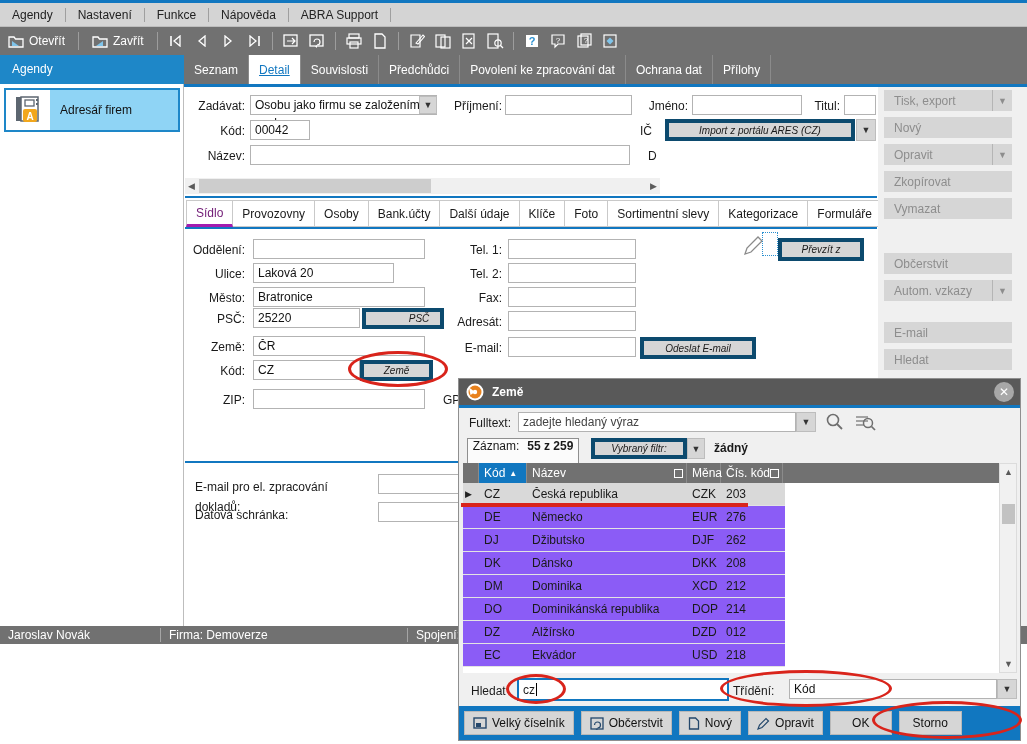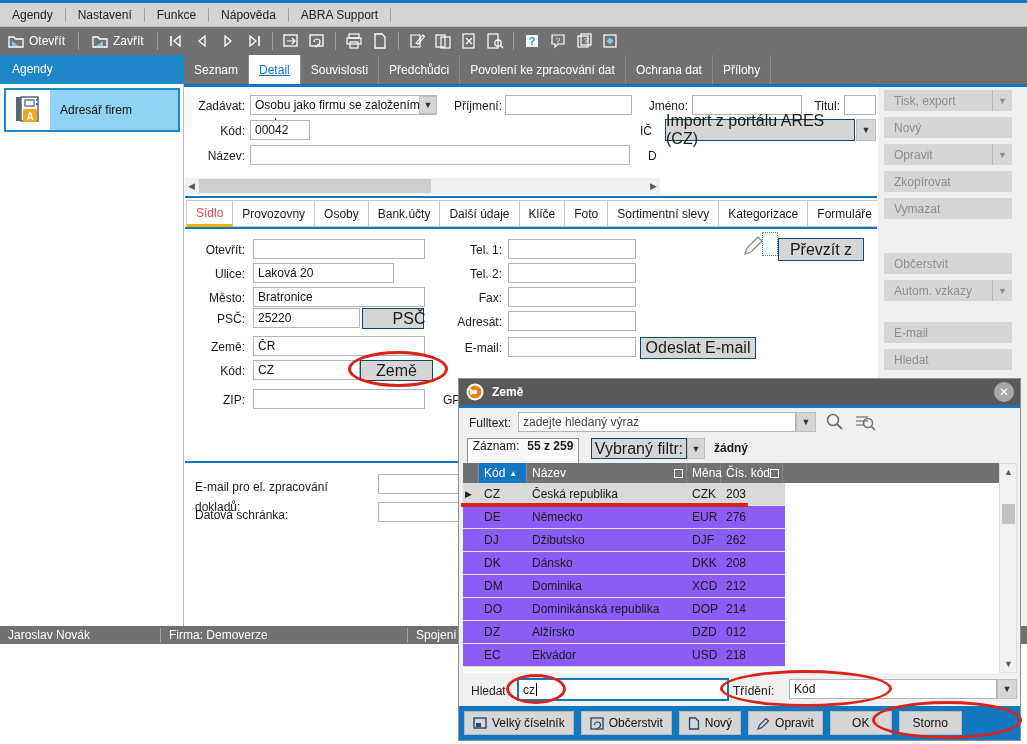--- a/index.html
+++ b/index.html
@@ -26,28 +26,28 @@
 
   
   .tabbar { left:184px; top:55px; width:843px; height:29px; background:#717171; display:flex; align-items:stretch; }
   .tab { padding:0 10px; color:#fff; display:flex; align-items:center; border-right:1px solid #8b8b8b; }
   .tab.active { background:#fff; color:#1177c0; text-decoration:underline; }
   .blue-line { background:#1177c0; }
 
   
   .label { color:#1a1a1a; text-align:right; position:absolute; line-height:20px; }
   .inp { position:absolute; height:20px; border:1px solid #b3b3b3; background:#fff; font-family:inherit; font-size:12px; padding:0 4px; color:#111; }
-  .gbtn { position:absolute; height:22px; background:#d6d6d6; border:1px solid #0c4a6e; display:flex; align-items:center; justify-content:center; color:#1a1a1a; font-size:16px; }
+  .gbtn { position:absolute; height:22px; background:#d6d6d6; border:4px solid #0c4a6e; display:flex; align-items:center; justify-content:center; color:#1a1a1a; font-size:10px;font-style:italic; }
   .drop { position:absolute; height:20px; background:#d6d6d6; border:1px solid #bdbdbd; display:flex; align-items:center; justify-content:center; color:#333; font-size:9px; }
 
   
   .subtabbar { left:186px; top:200px; height:27px; display:flex; }
   .subtab { padding:0 9px; display:flex; align-items:center; border:1px solid #c9c9c9; border-left:none; color:#1a1a1a; background:#fff; }
   .subtab:first-child { border-left:1px solid #c9c9c9; }
-  .subtab.active { color:#ef4444; border-bottom:3px solid #eab308; }
+  .subtab.active { color:#701a75; border-bottom:3px solid #a21caf; }
 
   
   .hscroll { left:185px; top:178px; width:475px; height:16px; background:#f0f0f0; }
   .hthumb { position:absolute; left:14px; top:1px; width:232px; height:14px; background:#cdcdcd; }
   .sarrow { position:absolute; color:#5a5a5a; font-size:9px; line-height:16px; }
 
   
   .rpanel { left:878px; top:87px; width:149px; height:539px; background:#f0f0f0; }
   .rbtn { position:absolute; left:884px; width:128px; height:21px; background:#d6d6d6; color:#8d8d8d; display:flex; align-items:center; padding-left:10px; }
   .rbtn .split { margin-left:auto; width:20px; height:21px; border-left:1px solid #b5b5b5; display:flex; align-items:center; justify-content:center; font-size:9px; color:#8d8d8d; }
@@ -287,29 +287,29 @@
   <div class="subtab">Bank.účty</div>
   <div class="subtab">Další údaje</div>
   <div class="subtab">Klíče</div>
   <div class="subtab">Foto</div>
   <div class="subtab">Sortimentní slevy</div>
   <div class="subtab">Kategorizace</div>
   <div class="subtab">Formuláře</div>
 </div>
 <div class="abs blue-line" style="left:185px; top:227px; width:692px; height:2px;"></div>
 
-<div class="label" style="left:175px; top:240px; width:70px;">Otevřít:</div>
+<div class="label" style="left:175px; top:240px; width:70px;">Oddělení:</div>
 <input class="inp" style="left: 253px; top: 239px; width: 172px;">
 <div class="label" style="left:175px; top:264px; width:70px;">Ulice:</div>
 <input class="inp" style="left: 253px; top: 263px; width: 141px;" value="Laková 20">
 <div class="label" style="left:175px; top:288px; width:70px;">Město:</div>
 <input class="inp" style="left: 253px; top: 287px; width: 172px;" value="Bratronice">
 <div class="label" style="left:175px; top:309px; width:70px;">PSČ:</div>
 <input class="inp" style="left: 253px; top: 308px; width: 107px;" value="25220">
-<div class="gbtn" style="left:362px; top:308px; width:62px; height:21px;padding-left:32px;">PSČ</div>
+<div class="gbtn" style="left:362px; top:308px; width:82px; height:21px;padding-left:32px;">PSČ</div>
 <div class="label" style="left:175px; top:337px; width:70px;">Země:</div>
 <input class="inp" style="left: 253px; top: 336px; width: 172px;" value="ČR">
 <div class="label" style="left:175px; top:361px; width:70px;">Kód:</div>
 <input class="inp" style="left: 253px; top: 360px; width: 107px;" value="CZ">
 <div class="gbtn" style="left:360px; top:360px; width:73px; height:21px;">Země</div>
 <div class="label" style="left:175px; top:390px; width:70px;">ZIP:</div>
 <input class="inp" style="left: 253px; top: 389px; width: 172px;">
 
 <div class="label" style="left:440px; top:240px; width:62px;">Tel. 1:</div>
 <input class="inp" style="left: 508px; top: 239px; width: 128px;">

